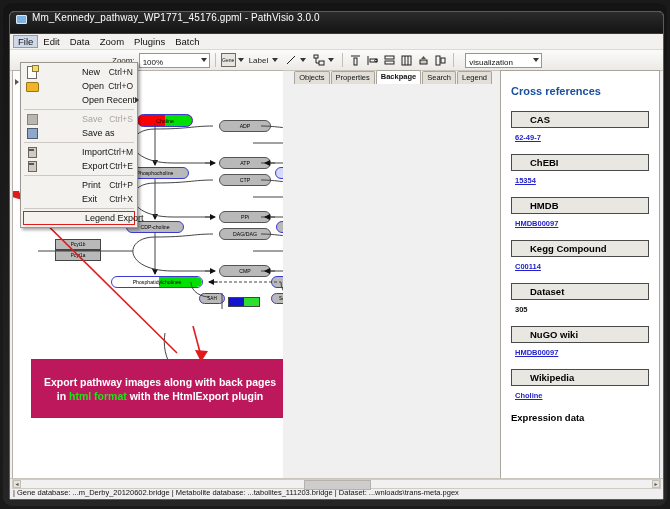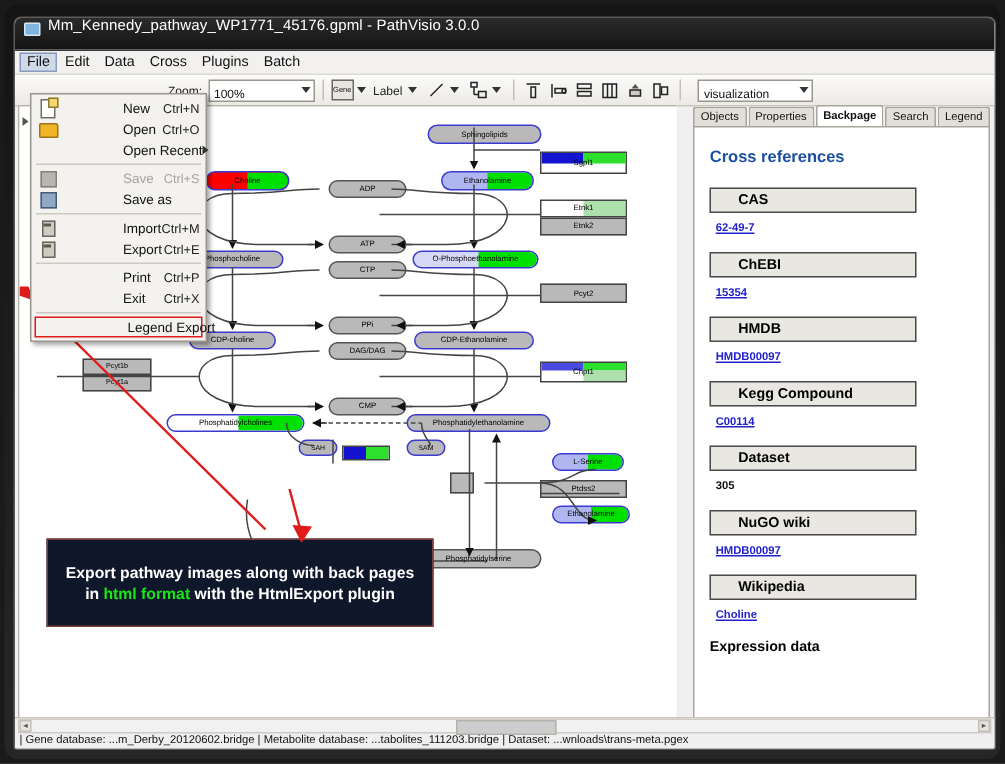--- a/index.html
+++ b/index.html
@@ -42,21 +42,21 @@
   .dd-arw{width:0;height:0;border-left:3px solid transparent;border-right:3px solid transparent;
     border-top:4px solid #333;margin-right:3px;}
 
   
   .bodysplit{position:absolute;left:0;top:57px;right:0;bottom:20px;display:flex;}
   .canvas-wrap{position:relative;width:449px;background:#fff;border:1px solid #b7b3ac;
     border-right:none;margin:1px 0 0 2px;overflow:hidden;}
   .canvas{position:absolute;inset:0;background:#ffffff;}
 
   
-  .rpanel{position:relative;flex:1;margin:1px 3px 0 3px;display:flex;flex-direction:column;}
+  .rpanel{position:relative;flex:1;margin:1px 3px 0 3px;display:flex;flex-direction:row;}
   .rtabs{display:flex;align-items:flex-end;height:14px;gap:1px;padding-left:8px;}
   .rtab{font-size:7.5px;color:#111;background:#e2dfd8;border:1px solid #a9a59d;border-bottom:none;
     padding:1px 4px 1px 4px;border-radius:2px 2px 0 0;line-height:10px;}
   .rtab.sel{background:#fff;font-weight:bold;padding-bottom:2px;}
   .rbody{flex:1;background:#fff;border:1px solid #a9a59d;margin-left:8px;overflow:hidden;position:relative;padding:8px 10px;}
   .xref-title{color:#1b4fa0;font-size:11px;font-weight:bold;margin:6px 0 14px 0;}
   .xref-hdr{border:1px solid #4a4a4a;background:#e9e7e2;font-size:9.5px;font-weight:bold;
     color:#000;padding:2px 18px;width:100px;margin-bottom:5px;}
   .xref-val{font-size:7.5px;color:#2222cc;text-decoration:underline;margin:0 0 12px 4px;font-weight:bold;}
   .xref-val.plain{color:#111;text-decoration:none;}
@@ -90,21 +90,21 @@
     border-left:4px solid #333;}
   .ic-new:before{content:"";position:absolute;left:2px;top:0px;width:8px;height:11px;background:#fff;border:1px solid #6e6a64;}
   .ic-new:after{content:"";position:absolute;left:7px;top:-1px;width:5px;height:5px;background:#f5d76e;border:1px solid #8a7a33;}
   .ic-open:before{content:"";position:absolute;left:1px;top:2px;width:11px;height:8px;background:#f0b429;border:1px solid #9a7615;border-radius:1px 2px 1px 1px;}
   .ic-save:before{content:"";position:absolute;left:2px;top:1px;width:9px;height:9px;background:#b9b6af;border:1px solid #84817a;}
   .ic-saveas:before{content:"";position:absolute;left:2px;top:1px;width:9px;height:9px;background:#8fa8c8;border:1px solid #4a5b73;}
   .ic-imp:before{content:"";position:absolute;left:3px;top:1px;width:7px;height:9px;background:#cfcbc3;border:1px solid #6a665f;}
   .ic-imp:after{content:"";position:absolute;left:4px;top:3px;width:5px;height:2px;background:#5c5850;}
 
   
-  .callout{position:absolute;left:18px;top:288px;width:256px;height:57px;background:#0f172a;
+  .callout{position:absolute;left:18px;top:288px;width:256px;height:57px;background:#be185d;
     border:1px solid #7d3a3a;display:flex;align-items:center;justify-content:center;z-index:30;}
   .callout p{margin:0;text-align:center;color:#fff;font-size:10.5px;font-weight:bold;line-height:14px;padding:0 6px;}
   .callout .grn{color:#19e619;}
 
   
   .ann-arrow{position:absolute;z-index:31;}
 
   
   .node{position:absolute;box-sizing:border-box;display:flex;align-items:center;justify-content:center;
      font-size:5.2px;color:#000;text-align:center;line-height:6px;overflow:hidden;white-space:nowrap;}
@@ -127,21 +127,21 @@
 
     <div class="titlebar">
       <div class="title-ico"></div>
       <div class="title-text">Mm_Kennedy_pathway_WP1771_45176.gpml - PathVisio 3.0.0</div>
     </div>
 
     <div class="menubar">
       <div class="mi active">File</div>
       <div class="mi">Edit</div>
       <div class="mi">Data</div>
-      <div class="mi">Cross</div>
+      <div class="mi">Zoom</div>
       <div class="mi">Plugins</div>
       <div class="mi">Batch</div>
     </div>
 
     <div class="toolbar">
       <div style="width:96px"></div>
       <div class="tb-lbl">Zoom:</div>
       <div class="combo" style="width:66px">
         <span>100%</span>
         <span class="arw"></span>

